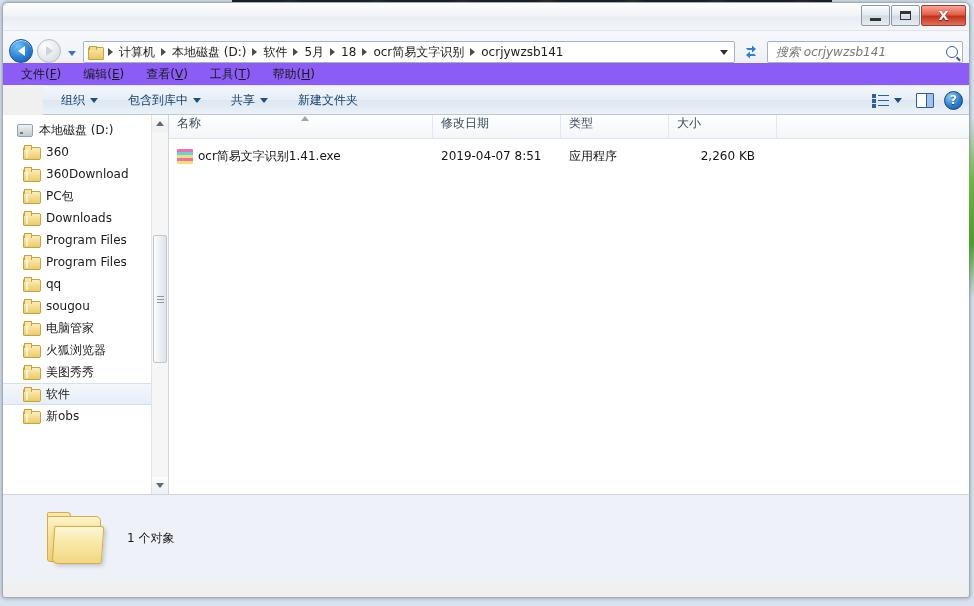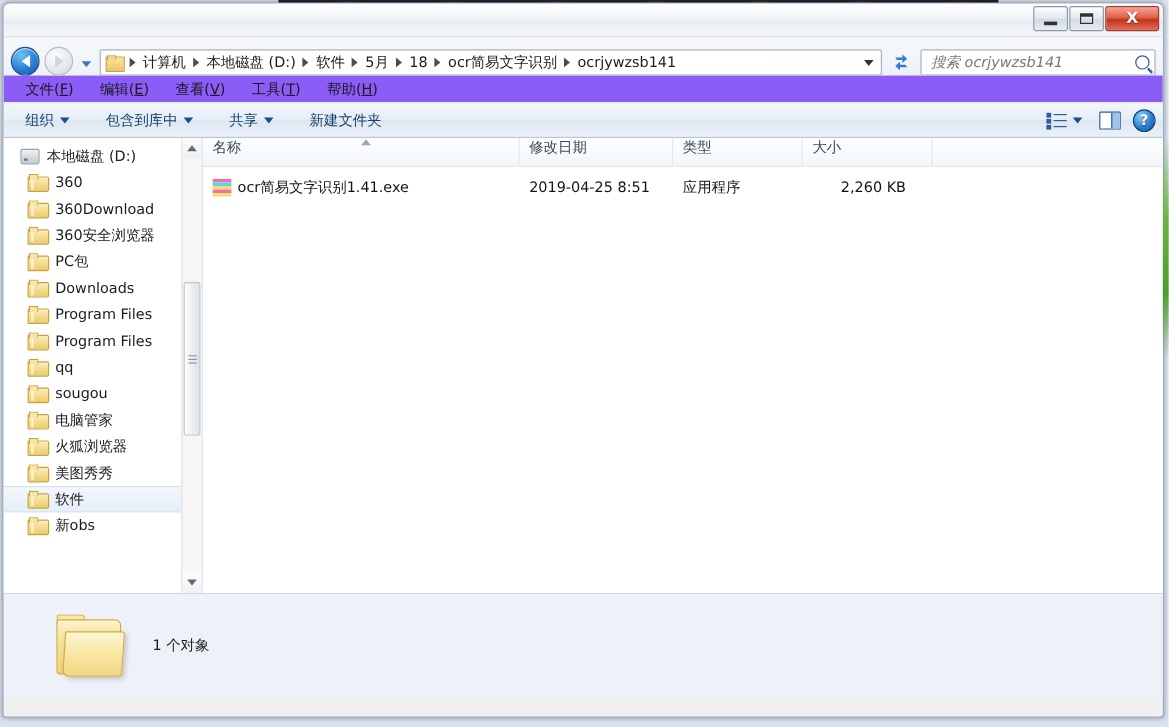--- a/index.html
+++ b/index.html
@@ -203,20 +203,21 @@
 
   
   .toolbar {
     display: flex; align-items: center;
     height: 30px;
     padding: 0 6px 0 14px;
     background: linear-gradient(to bottom, #f3f7fb 0%, #e6edf6 50%, #dde7f2 51%, #eaf1f8 100%);
     border-top: 1px solid #e6ecf3;
     border-bottom: 1px solid #bcc8d6;
     gap: 22px;
+    margin-left: 40px;
   }
   .tb-item {
     display: flex; align-items: center; gap: 5px;
     font-size: 12px; color: #14416b;
     padding: 3px 4px; border-radius: 2px;
   }
   .caret-b {
     width: 0; height: 0;
     border-left: 4px solid transparent; border-right: 4px solid transparent;
     border-top: 5px solid #1c4f86;
@@ -585,26 +586,20 @@
             <div class="tree-row">
               <span class="ico-folder">
                 <i></i>
               </span>
               <span>360Download</span>
             </div>
             <div class="tree-row">
               <span class="ico-folder">
                 <i></i>
               </span>
-              <span>360安全浏览器</span>
-            </div>
-            <div class="tree-row">
-              <span class="ico-folder">
-                <i></i>
-              </span>
               <span>PC包</span>
             </div>
             <div class="tree-row">
               <span class="ico-folder">
                 <i></i>
               </span>
               <span>Downloads</span>
             </div>
             <div class="tree-row">
               <span class="ico-folder">
@@ -699,21 +694,21 @@
           <div class="fr-name">
             <span class="ico-exe">
               <i style="top:0;background:#f06fae;"></i>
               <i style="top:3px;background:#5fd2e8;"></i>
               <i style="top:6px;background:#f4e06a;"></i>
               <i style="top:9px;background:#f06fae;"></i>
               <i style="top:12px;background:#f4e06a;"></i>
             </span>
             <span>ocr简易文字识别1.41.exe</span>
           </div>
-          <div class="fr-date">2019-04-25 8:51</div>
+          <div class="fr-date">2019-04-07 8:51</div>
           <div class="fr-type">应用程序</div>
           <div class="fr-size">2,260 KB</div>
         </div>
       </div>
     </div>
 
     <div class="statusbar">
       <div class="status-folder">
         <span class="sf-tab"></span>
         <span class="sf-back"></span>

